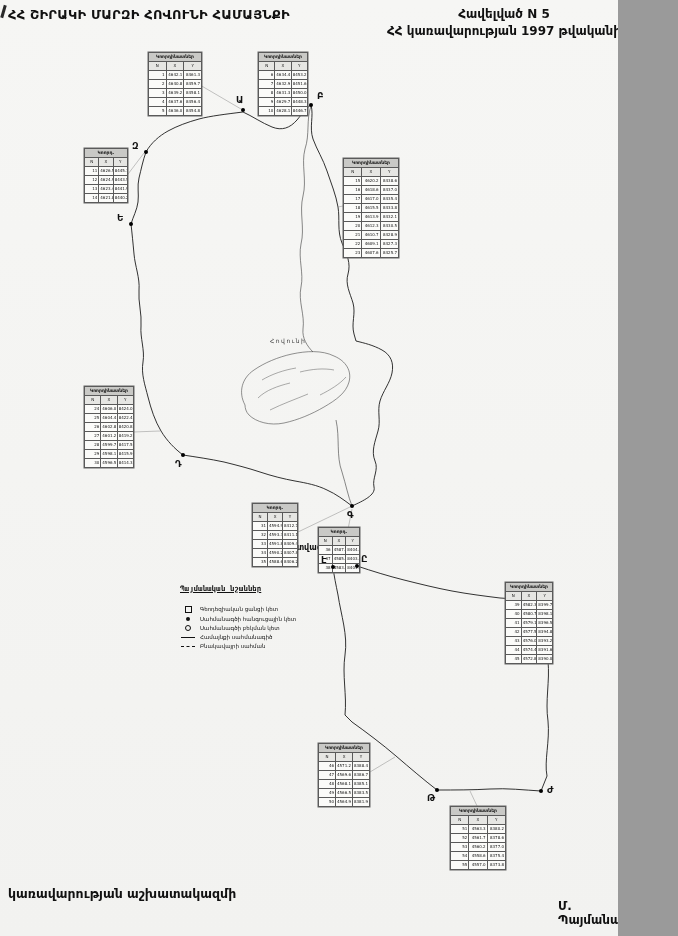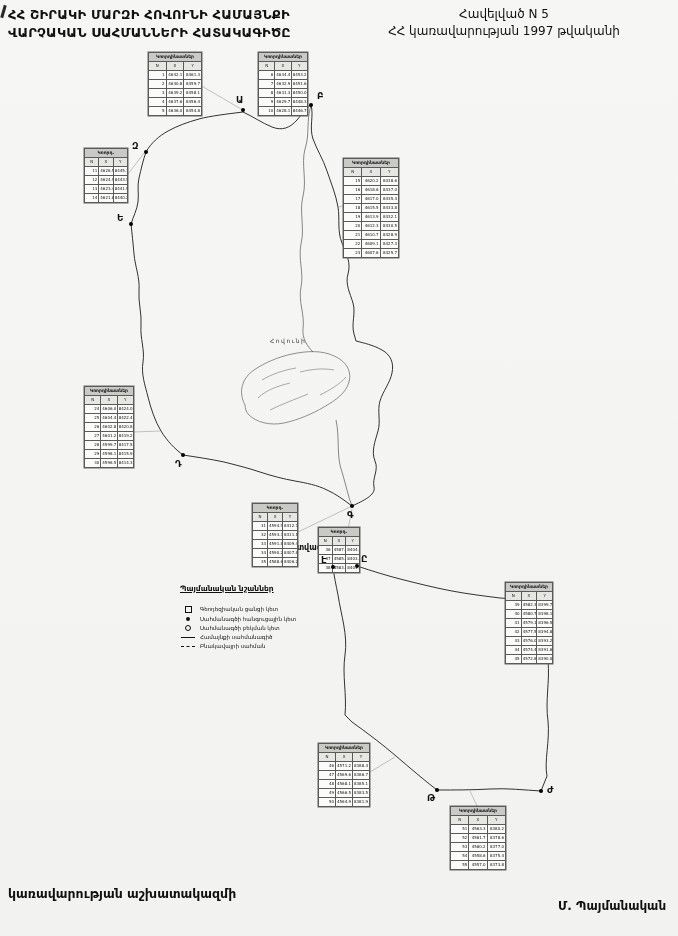--- a/index.html
+++ b/index.html
@@ -1,63 +1,62 @@
 <!DOCTYPE html>
 <html><head>
 <meta charset="utf-8">
 <style>
   html,body{margin:0;padding:0;background:#9a9a9a;}
   .page{
-    position:relative;width:678px;height:936px;overflow:hidden;
+    position:relative;width:618px;height:936px;overflow:hidden;
     background:linear-gradient(180deg,#f6f6f4 0%,#f2f2f0 100%);
     font-family:"DejaVu Sans",sans-serif;color:#111;
   }
   .hdr-left{position:absolute;left:8px;top:6px;width:330px;
     font-size:13px;font-weight:bold;line-height:1.4;letter-spacing:0.2px;}
   .hdr-right{position:absolute;left:336px;top:6px;width:336px;text-align:center;
-    font-size:12px;font-weight:normal;line-height:1.4;}
+    font-size:12px;font-weight:bold;line-height:1.4;}
   .footer{position:absolute;left:8px;top:886px;font-size:12.5px;font-weight:bold;line-height:1.28;}
   .signature{position:absolute;left:558px;top:899px;font-size:12px;font-weight:bold;}
   svg.map{position:absolute;left:0;top:0;}
   .artifact{position:absolute;left:2px;top:5px;width:3px;height:13px;background:#2a2a2a;transform:rotate(16deg);}
   
   .pt-dot{position:absolute;width:4px;height:4px;background:#000;border-radius:50%;
     transform:translate(-2px,-2px);}
   .pt-label{position:absolute;font-size:9px;font-weight:bold;line-height:1;}
   
   .ctable{position:absolute;border-collapse:collapse;background:#fbfbf9;table-layout:fixed;
     box-shadow:0 0 0 0.5px #666;}
   .ctable td{border:0.5px solid #5a5a5a;font-size:4px;line-height:8px;height:8px;
     padding:0 1px;text-align:right;white-space:nowrap;overflow:hidden;}
   .ctable td.tt{background:#c9c9c6;text-align:center;font-size:4.5px;font-weight:bold;line-height:8px;}
   .ctable td.th{background:#e6e6e3;text-align:center;font-size:4px;}
   
   .legend{position:absolute;left:180px;top:584px;width:158px;}
-  .legend-title{font-size:7.5px;font-weight:bold;text-decoration:underline;margin-bottom:13px;}
+  .legend-title{font-size:7.5px;font-weight:bold;text-decoration:underline;margin-bottom:13px;font-family:Liberation Mono, monospace;}
   .legend-item{display:flex;align-items:center;gap:4px;margin:3px 0;font-size:5.5px;line-height:1.1;}
   .lg-sym{width:16px;display:flex;justify-content:center;align-items:center;flex:0 0 16px;}
   .sym-square{width:5px;height:5px;border:1px solid #111;display:inline-block;}
   .sym-dot{width:4px;height:4px;background:#111;border-radius:50%;display:inline-block;}
   .sym-circle{width:4px;height:4px;border:1px solid #111;border-radius:50%;display:inline-block;}
   .sym-line{width:14px;height:0;border-top:1.2px solid #111;display:inline-block;}
   .sym-dashdot{width:14px;height:0;border-top:1px dashed #111;display:inline-block;}
   
   .section-label{position:absolute;left:276px;top:543px;font-size:8px;font-weight:bold;}
   .settlement-label{position:absolute;left:270px;top:337px;font-size:6px;letter-spacing:1.5px;color:#3c3c3c;}
 </style>
 </head>
 <body>
 
 <div class="page">
 
   <div class="artifact"></div>
 
   <div class="hdr-left">
     <div>ՀՀ ՇԻՐԱԿԻ ՄԱՐԶԻ ՀՈՎՈՒՆԻ ՀԱՄԱՅՆՔԻ</div>
-    <div>ՎԱՐՉԱԿԱՆ ՍԱՀՄԱՆՆԵՐԻ ՀԱՏԱԿԱԳԻԾԸ</div>
   </div>
 
   <div class="hdr-right">
     <div>Հավելված N 5</div>
     <div>ՀՀ կառավարության 1997 թվականի</div>
   </div>
 
   <svg class="map" width="678" height="936" viewBox="0 0 678 936">
     <g fill="none" stroke="#1c1c1c">
       <path stroke-width="0.9" d="M243,112 C252,116 262,123 272,127 C282,131 290,128 297,120 C302,114 306,108 311,105

